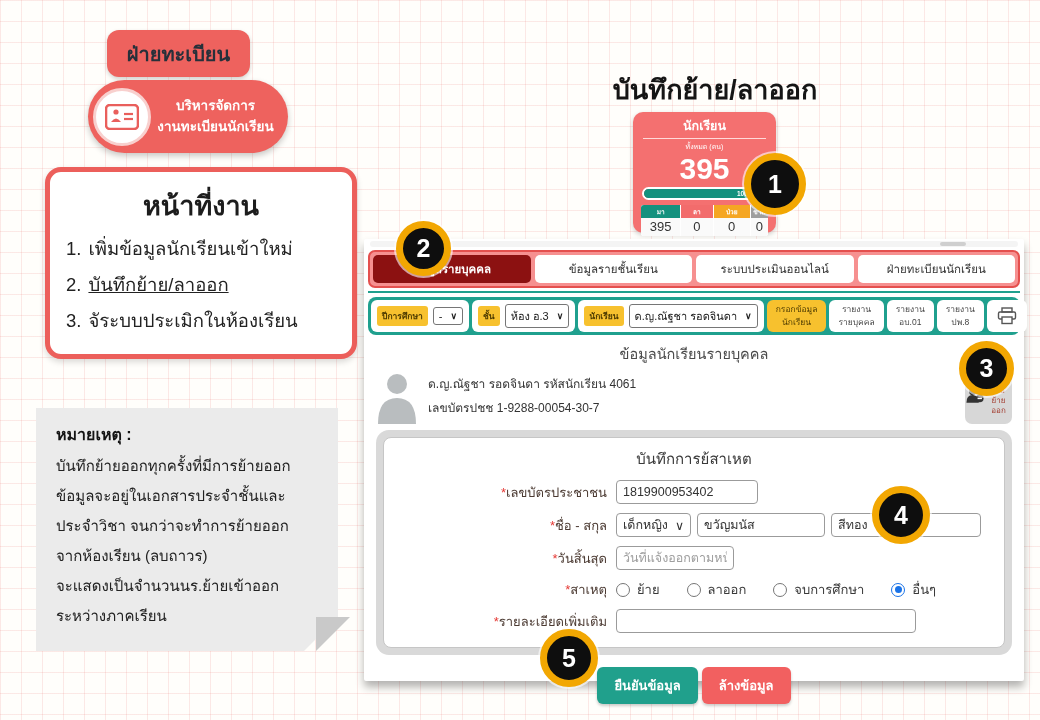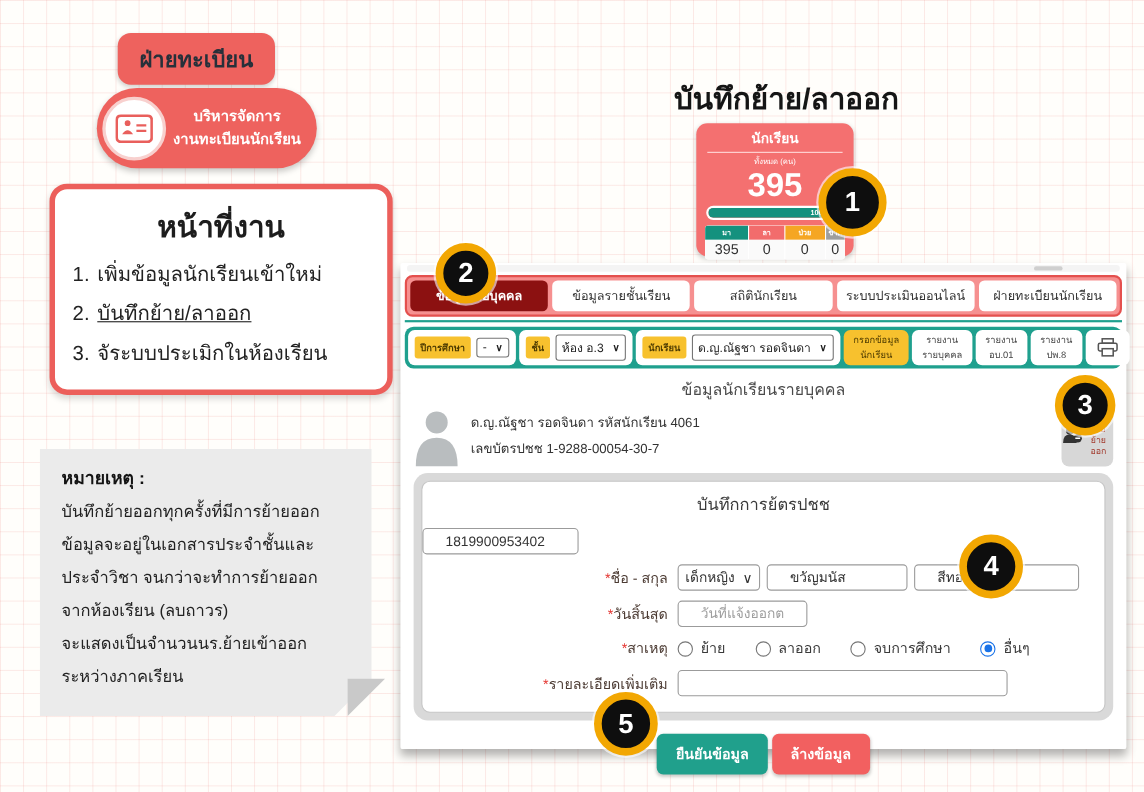--- a/index.html
+++ b/index.html
@@ -143,21 +143,21 @@
   .moveout-label { font-size:8px; color:#a23b2e; line-height:1.3; text-align:center; }
 
   .form-wrap { margin:4px 8px 0 8px; background:#d9d9d9; border-radius:13px; padding:7px; }
   .form-panel { background:#fff; border-radius:8px; border:1px solid #c6c6c6; padding:9px 0 14px 0; }
   .form-title { text-align:center; font-size:15px; color:#3a3a3a; margin-bottom:8px; }
   .frow { display:flex; align-items:center; margin-top:9px; }
   .flabel { width:232px; text-align:right; font-size:13px; color:#4b3a32; padding-right:9px; white-space:nowrap; }
   .req { color:#e53935; }
   .finput {
     border:1.5px solid #9b9b9b; border-radius:4px; height:24px;
-    font-size:12.5px; color:#333; padding:0 20px;
+    font-size:12.5px; color:#333; padding:0 6px;
     font-family:"Liberation Sans", sans-serif; background:#fff;
   }
   .finput::placeholder { color:#9e9e9e; }
   .fielders { display:flex; gap:6px; align-items:center; }
   .mini-select {
     border:1.5px solid #9b9b9b; border-radius:4px; height:24px;
     display:flex; align-items:center; gap:7px; padding:0 6px;
     font-size:12.5px; color:#333; cursor:pointer; background:#fff;
   }
   .radio-row { display:flex; gap:27px; align-items:flex-start; }
@@ -271,21 +271,20 @@
 </div>
 
 <div class="abs main-panel">
   <div class="scroll-strip">
     <div class="scroll-thumb"></div>
   </div>
 
   <div class="tab-bar">
     <div class="tab active">ข้อมูลรายบุคคล</div>
     <div class="tab">ข้อมูลรายชั้นเรียน</div>
-    <div class="tab">สถิตินักเรียน</div>
     <div class="tab">ระบบประเมินออนไลน์</div>
     <div class="tab">ฝ่ายทะเบียนนักเรียน</div>
   </div>
   <div class="teal-line"></div>
 
   <div class="filter-bar">
     <div class="filter-group">
       <span class="ftag">ปีการศึกษา</span>
       <span class="fselect">
         <span>-</span>
@@ -353,23 +352,24 @@
       </svg>
       <div class="moveout-label">
         <div>คลิกเพื่อ</div>
         <div>ย้ายออก</div>
       </div>
     </div>
   </div>
 
   <div class="form-wrap">
     <div class="form-panel">
-      <div class="form-title">บันทึกการย้ตรปชช</div>
+      <div class="form-title">บันทึกการย้สาเหต</div>
 
       <div class="frow">
+        <div class="flabel"><span class="req">*</span><span>เลขบัตรประชาชน</span></div>
         <input class="finput" style="width: 142px;" value="1819900953402">
       </div>
 
       <div class="frow">
         <div class="flabel"><span class="req">*</span><span>ชื่อ - สกุล</span></div>
         <div class="fielders">
           <span class="mini-select">
             <span>เด็กหญิง</span>
               <span class="chev">∨</span>
           </span>

